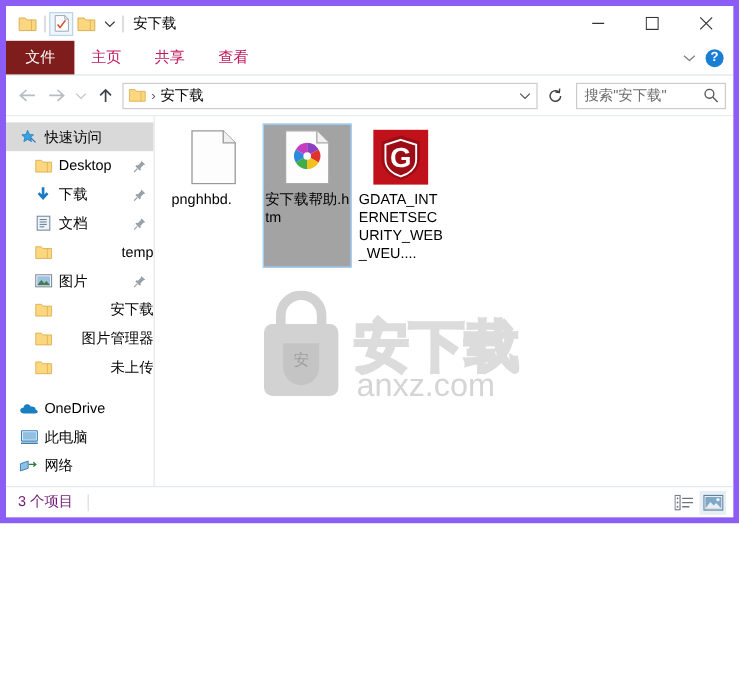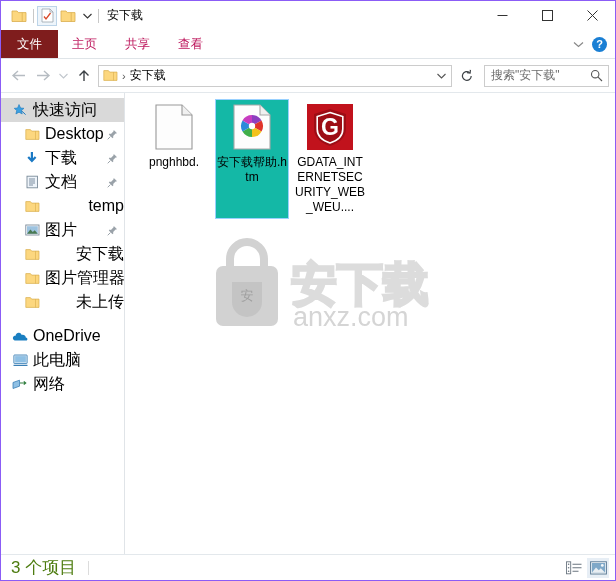--- a/index.html
+++ b/index.html
@@ -10,23 +10,23 @@
     width: 616px;
     height: 581px;
     overflow: hidden;
     font-family: "Liberation Sans", "DejaVu Sans", sans-serif;
     font-size: 12px;
     color: #000;
     background: #fff;
   }
   .window {
     width: 616px;
-    height: 581px;
+    height: 436px;
     box-sizing: border-box;
-    border: 1px solid #8b5cf6;
+    border: 5px solid #8b5cf6;
     background: #fff;
     display: flex;
     flex-direction: column;
     position: relative;
   }
 
   
   .titlebar {
     height: 29px;
     display: flex;
@@ -243,21 +243,21 @@
     background: #d9d9d9;
   }
   .nav-item .ico {
     width: 18px;
     display: flex;
     align-items: center;
     justify-content: center;
     flex: none;
   }
   .nav-item .lbl {
-    font-size: 16px;
+    font-size: 12px;
     color: #000;
     margin-left: 4px;
     white-space: nowrap;
     overflow: hidden;
   }
   .nav-item .pin {
     margin-left: auto;
     margin-right: 6px;
     display: flex;
     align-items: center;
@@ -282,37 +282,37 @@
   .file-item {
     width: 74px;
     padding: 4px 2px 4px 2px;
     box-sizing: border-box;
     display: flex;
     flex-direction: column;
     align-items: center;
     margin-right: 4px;
   }
   .file-item.selected {
-    background: #14b8a6;
+    background: #a3a3a3;
     border: 1px solid #99d1ff;
     padding: 3px 1px 3px 1px;
   }
   .file-icon-wrap {
     width: 48px;
     height: 48px;
     display: flex;
     align-items: center;
     justify-content: center;
     margin-bottom: 4px;
   }
   .file-label {
     font-size: 12px;
     line-height: 15px;
     color: #000;
-    text-align: center;
+    text-align: left;
     word-break: break-all;
     width: 100%;
   }
 
   
   .watermark {
     position: absolute;
     left: 78px;
     top: 145px;
     width: 235px;
@@ -325,22 +325,22 @@
   .statusbar {
     height: 25px;
     flex: none;
     border-top: 1px solid #e3e8ec;
     display: flex;
     align-items: center;
     padding: 0 6px 0 10px;
     background: #fff;
   }
   .status-text {
-    font-size: 17px;
-    color: #4d7c0f;
+    font-size: 12px;
+    color: #701a75;
     white-space: nowrap;
   }
   .status-sep {
     width: 1px;
     height: 14px;
     background: #dcdcdc;
     margin-left: 12px;
   }
   .view-btns {
     margin-left: auto;

